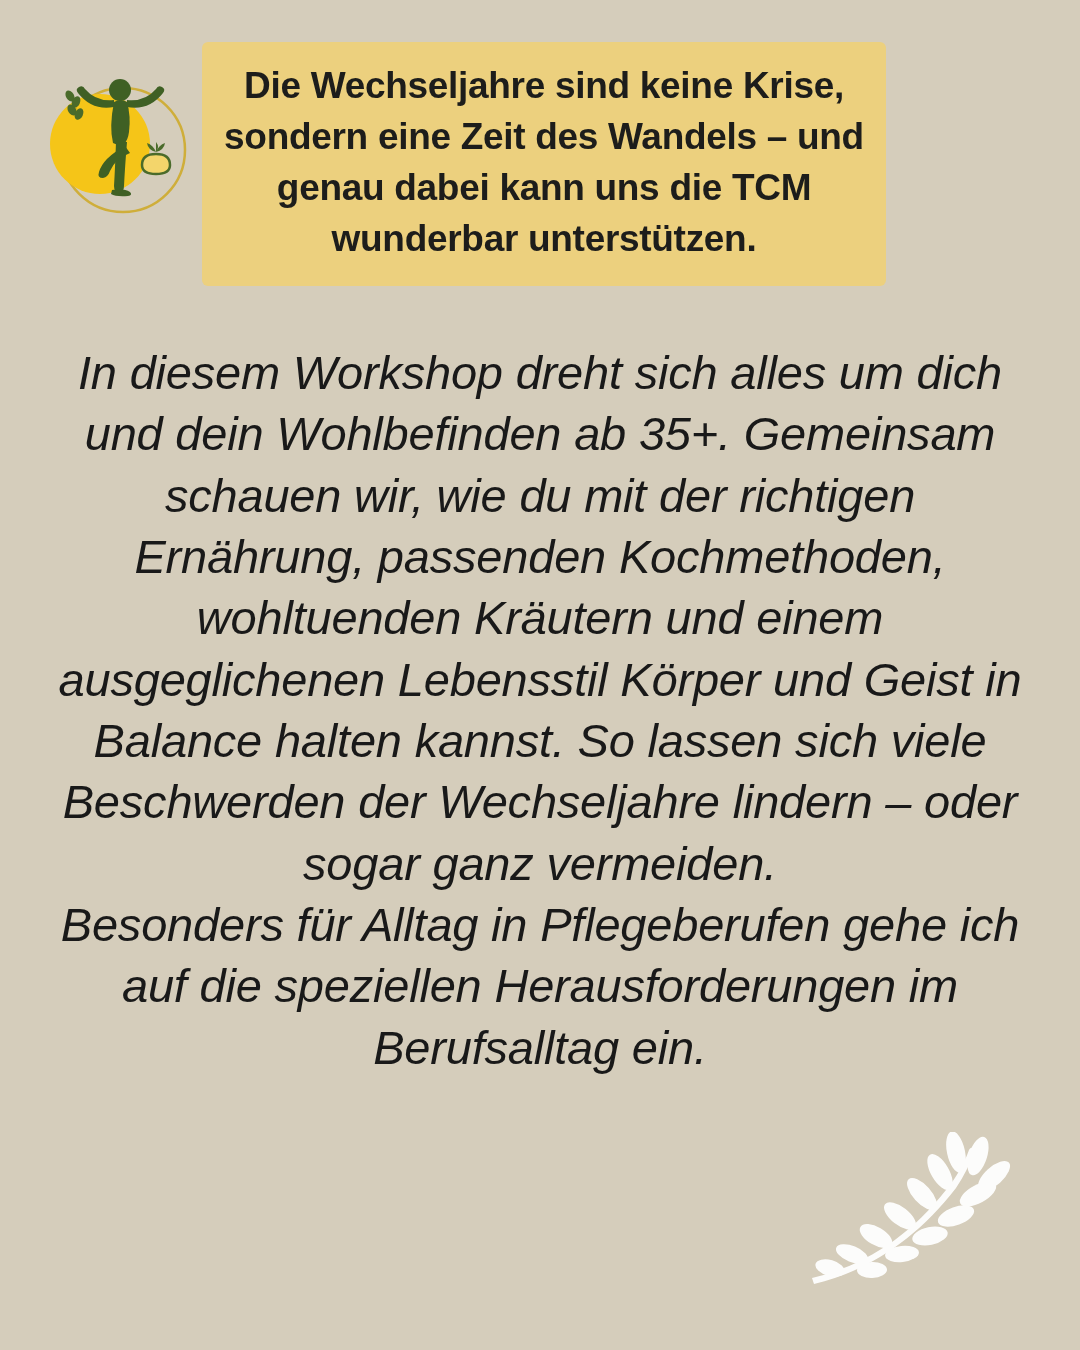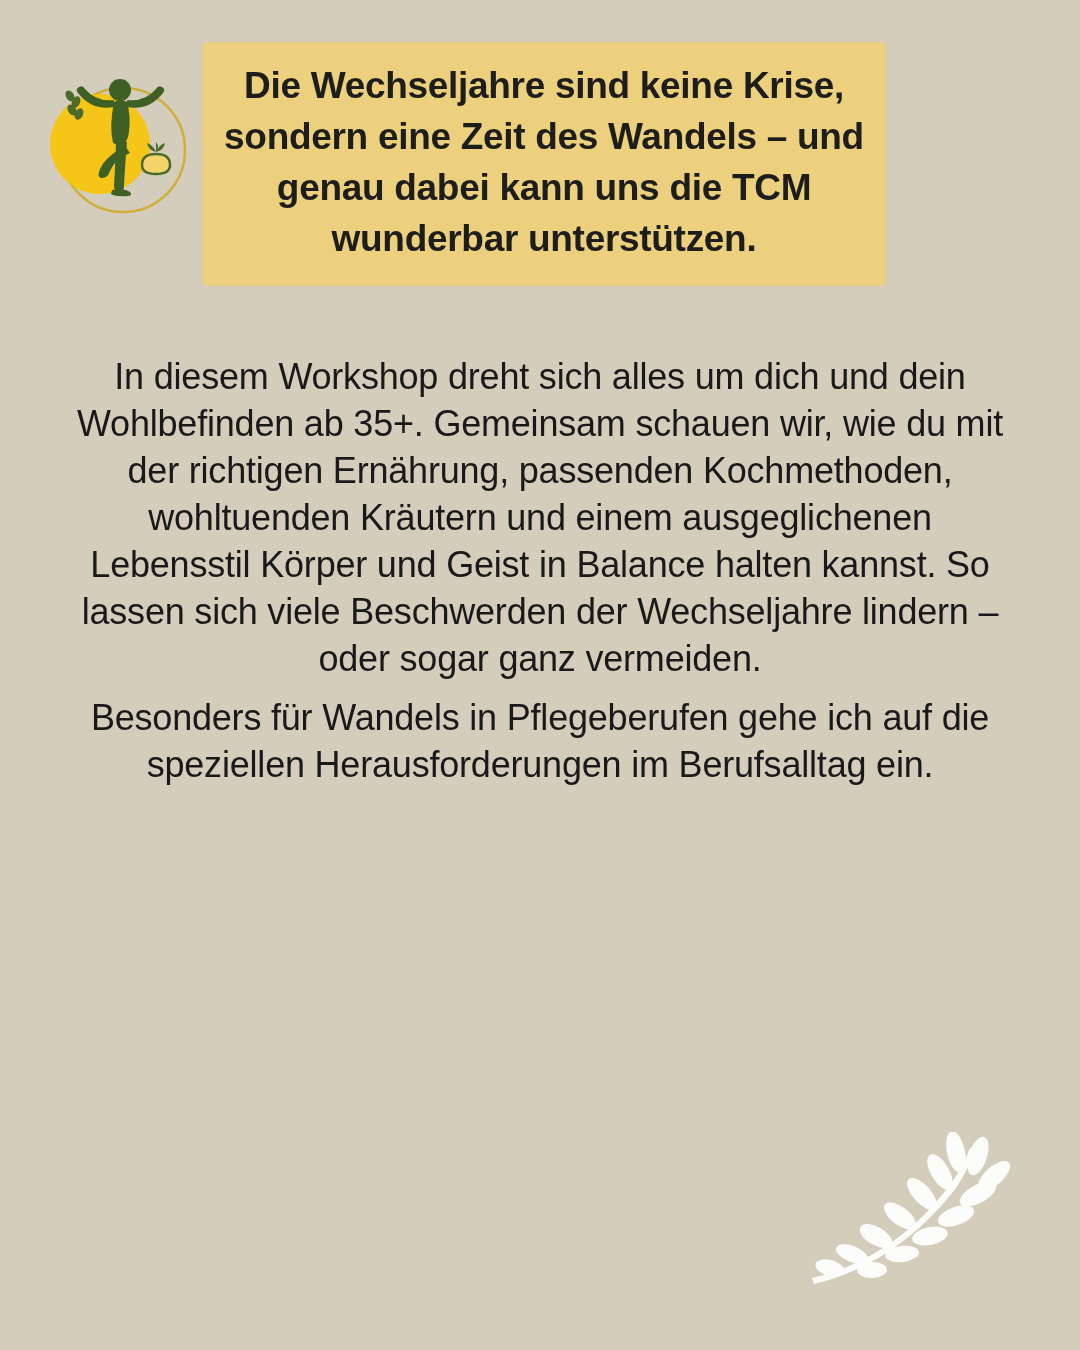--- a/index.html
+++ b/index.html
@@ -46,26 +46,27 @@
   }
 
   
   .body-copy {
     position: absolute;
     left: 58px;
     top: 342px;
     width: 964px;
   }
   .body-copy p {
-    margin: 12px;
+    margin: 0;
     text-align: center;
-    font-size: 36px;
+    font-size: 47px;
     line-height: 1.305;
     color: #191919;
     letter-spacing: -0.2px;
+    font-style: italic;
   }
   .body-copy .spacer {
     height: 46px;
   }
 
   
   .branch {
     position: absolute;
     right: 44px;
     bottom: 58px;
@@ -116,21 +117,21 @@
     </g>
   </svg>
 </div>
 
 <div class="banner">
   <p>Die Wechseljahre sind keine Krise, sondern eine Zeit des Wandels – und genau dabei kann uns die TCM wunderbar unterstützen.</p>
 </div>
 
 <div class="body-copy">
   <p>In diesem Workshop dreht sich alles um dich und dein Wohlbefinden ab 35+. Gemeinsam schauen wir, wie du mit der richtigen Ernährung, passenden Kochmethoden, wohltuenden Kräutern und einem ausgeglichenen Lebensstil Körper und Geist in Balance halten kannst. So lassen sich viele Beschwerden der Wechseljahre lindern – oder sogar ganz vermeiden.</p>
-  <p>Besonders für Wandels in Pflegeberufen gehe ich auf die speziellen Herausforderungen im Berufsalltag ein.</p>
+  <p>Besonders für Alltag in Pflegeberufen gehe ich auf die speziellen Herausforderungen im Berufsalltag ein.</p>
   <div class="spacer"></div>
 </div>
 
 <div class="branch">
   <svg viewBox="0 0 230 160" width="230" height="160" aria-hidden="true">
     <g fill="#ffffff">
 
       <path d="M8 152 C60 140 110 108 150 56 C158 44 164 32 168 20 C169 16 165 14 163 18 C158 32 150 46 140 58 C104 104 58 134 6 146 Z"></path>
 
       <ellipse cx="172" cy="24" rx="9" ry="20" transform="rotate(18 172 24)"></ellipse>

